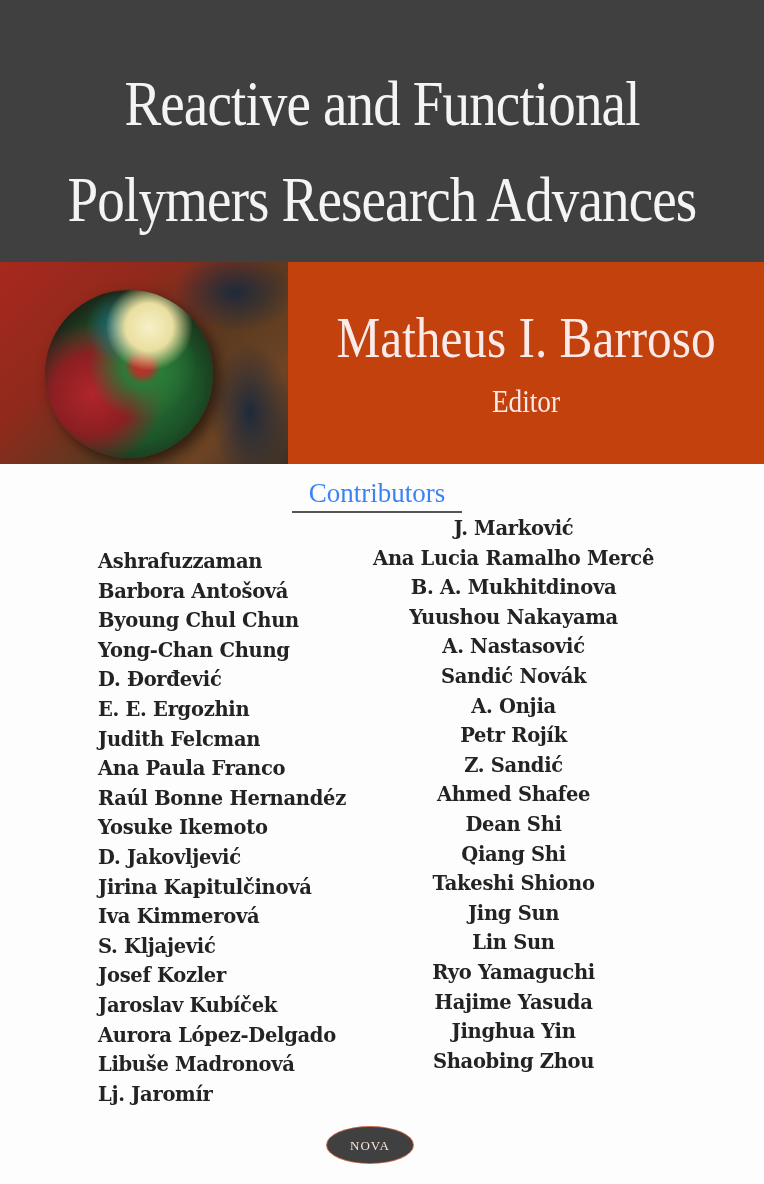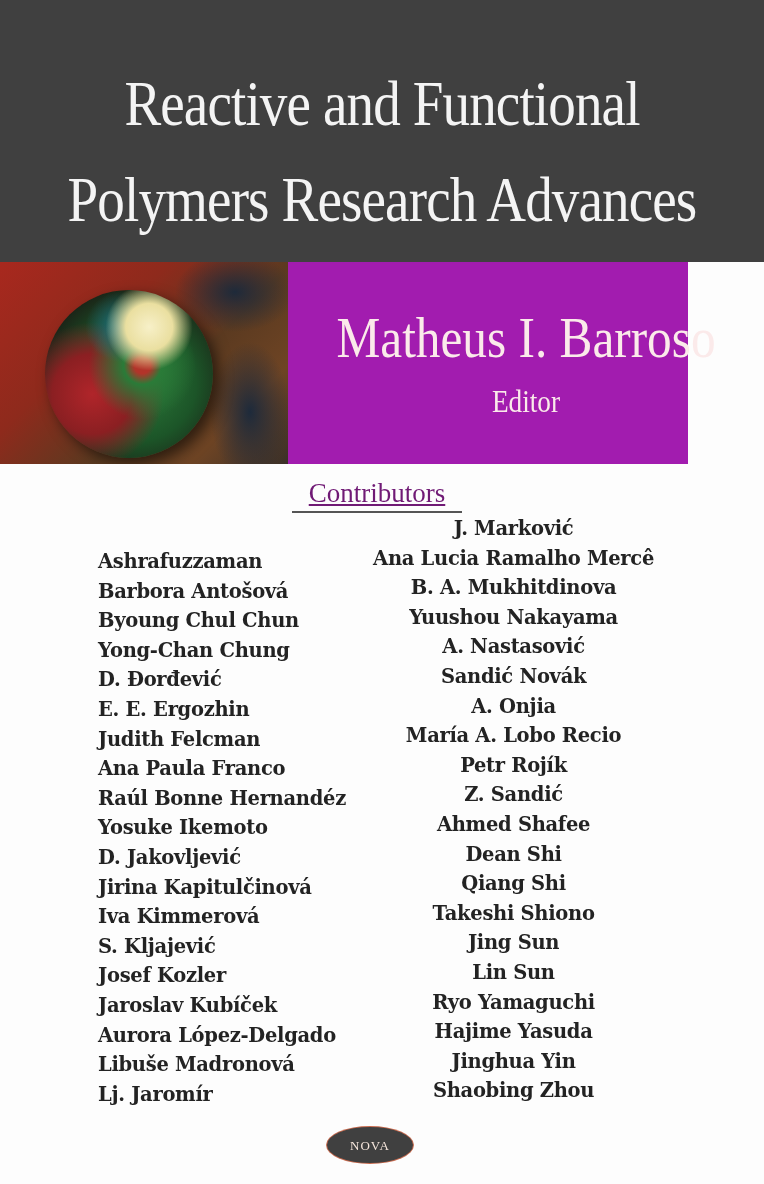--- a/index.html
+++ b/index.html
@@ -36,38 +36,38 @@
     position: absolute; left: 45px; top: 28px; width: 168px; height: 168px; border-radius: 50%;
     background:
       radial-gradient(circle at 62% 22%, #f7f0c8 0%, #eadfa0 14%, rgba(234,223,160,0) 26%),
       radial-gradient(circle at 45% 22%, #1e6f86 0%, rgba(30,111,134,0) 22%),
       radial-gradient(circle at 58% 45%, #b2342a 0%, #b2342a 6%, #2a7b38 14%, rgba(42,123,56,0) 40%),
       radial-gradient(circle at 28% 62%, #b0252a 0%, #8b1f22 25%, rgba(139,31,34,0) 45%),
       radial-gradient(circle at 55% 55%, #2c7c3b 0%, #1c5528 45%, #1a1a14 80%);
     box-shadow: 6px 6px 14px rgba(0,0,0,0.55);
   }
   .red-panel {
-    position: absolute; left: 288px; top: 0; width: 400px; height: 202px;
-    background: #a21caf;
+    position: absolute; left: 288px; top: 0; width: 476px; height: 202px;
+    background: #c2410c;
   }
   .editor-name {
     position: absolute; left: 0; top: 48px; width: 476px; text-align: center;
     color: #fbeaea; font-size: 56px; line-height: 1; white-space: nowrap;
     transform: scaleX(0.88); transform-origin: center;
   }
   .editor-role {
     position: absolute; left: 0; top: 124px; width: 476px; text-align: center;
     color: #fbeaea; font-size: 31px; line-height: 1;
     transform: scaleX(0.88); transform-origin: center;
   }
 
   .contrib-heading {
     position: absolute; left: 292px; top: 480px; width: 170px; text-align: center;
-    font-size: 27px; color: #701a75; line-height: 1;
-    padding-bottom: 4px; border-bottom: 2px solid #555; text-decoration: underline;
+    font-size: 27px; color: #3b82f6; line-height: 1;
+    padding-bottom: 4px; border-bottom: 2px solid #555;
   }
   .col { position: absolute; top: 514px; }
   .col.left { left: 98px; margin-top: 33px; }
   .col.right { right: 110px; text-align: center; }
   .name {
     font-family: "DejaVu Serif", "Liberation Serif", serif; font-weight: bold;
     font-size: 19.5px; line-height: 29.6px; color: #232323; white-space: nowrap;
     letter-spacing: -0.3px;
   }
 
@@ -125,21 +125,20 @@
 </div>
 
 <div class="col right">
   <div class="name">J. Marković</div>
   <div class="name">Ana Lucia Ramalho Mercê</div>
   <div class="name">B. A. Mukhitdinova</div>
   <div class="name">Yuushou Nakayama</div>
   <div class="name">A. Nastasović</div>
   <div class="name">Sandić Novák</div>
   <div class="name">A. Onjia</div>
-  <div class="name">María A. Lobo Recio</div>
   <div class="name">Petr Rojík</div>
   <div class="name">Z. Sandić</div>
   <div class="name">Ahmed Shafee</div>
   <div class="name">Dean Shi</div>
   <div class="name">Qiang Shi</div>
   <div class="name">Takeshi Shiono</div>
   <div class="name">Jing Sun</div>
   <div class="name">Lin Sun</div>
   <div class="name">Ryo Yamaguchi</div>
   <div class="name">Hajime Yasuda</div>

